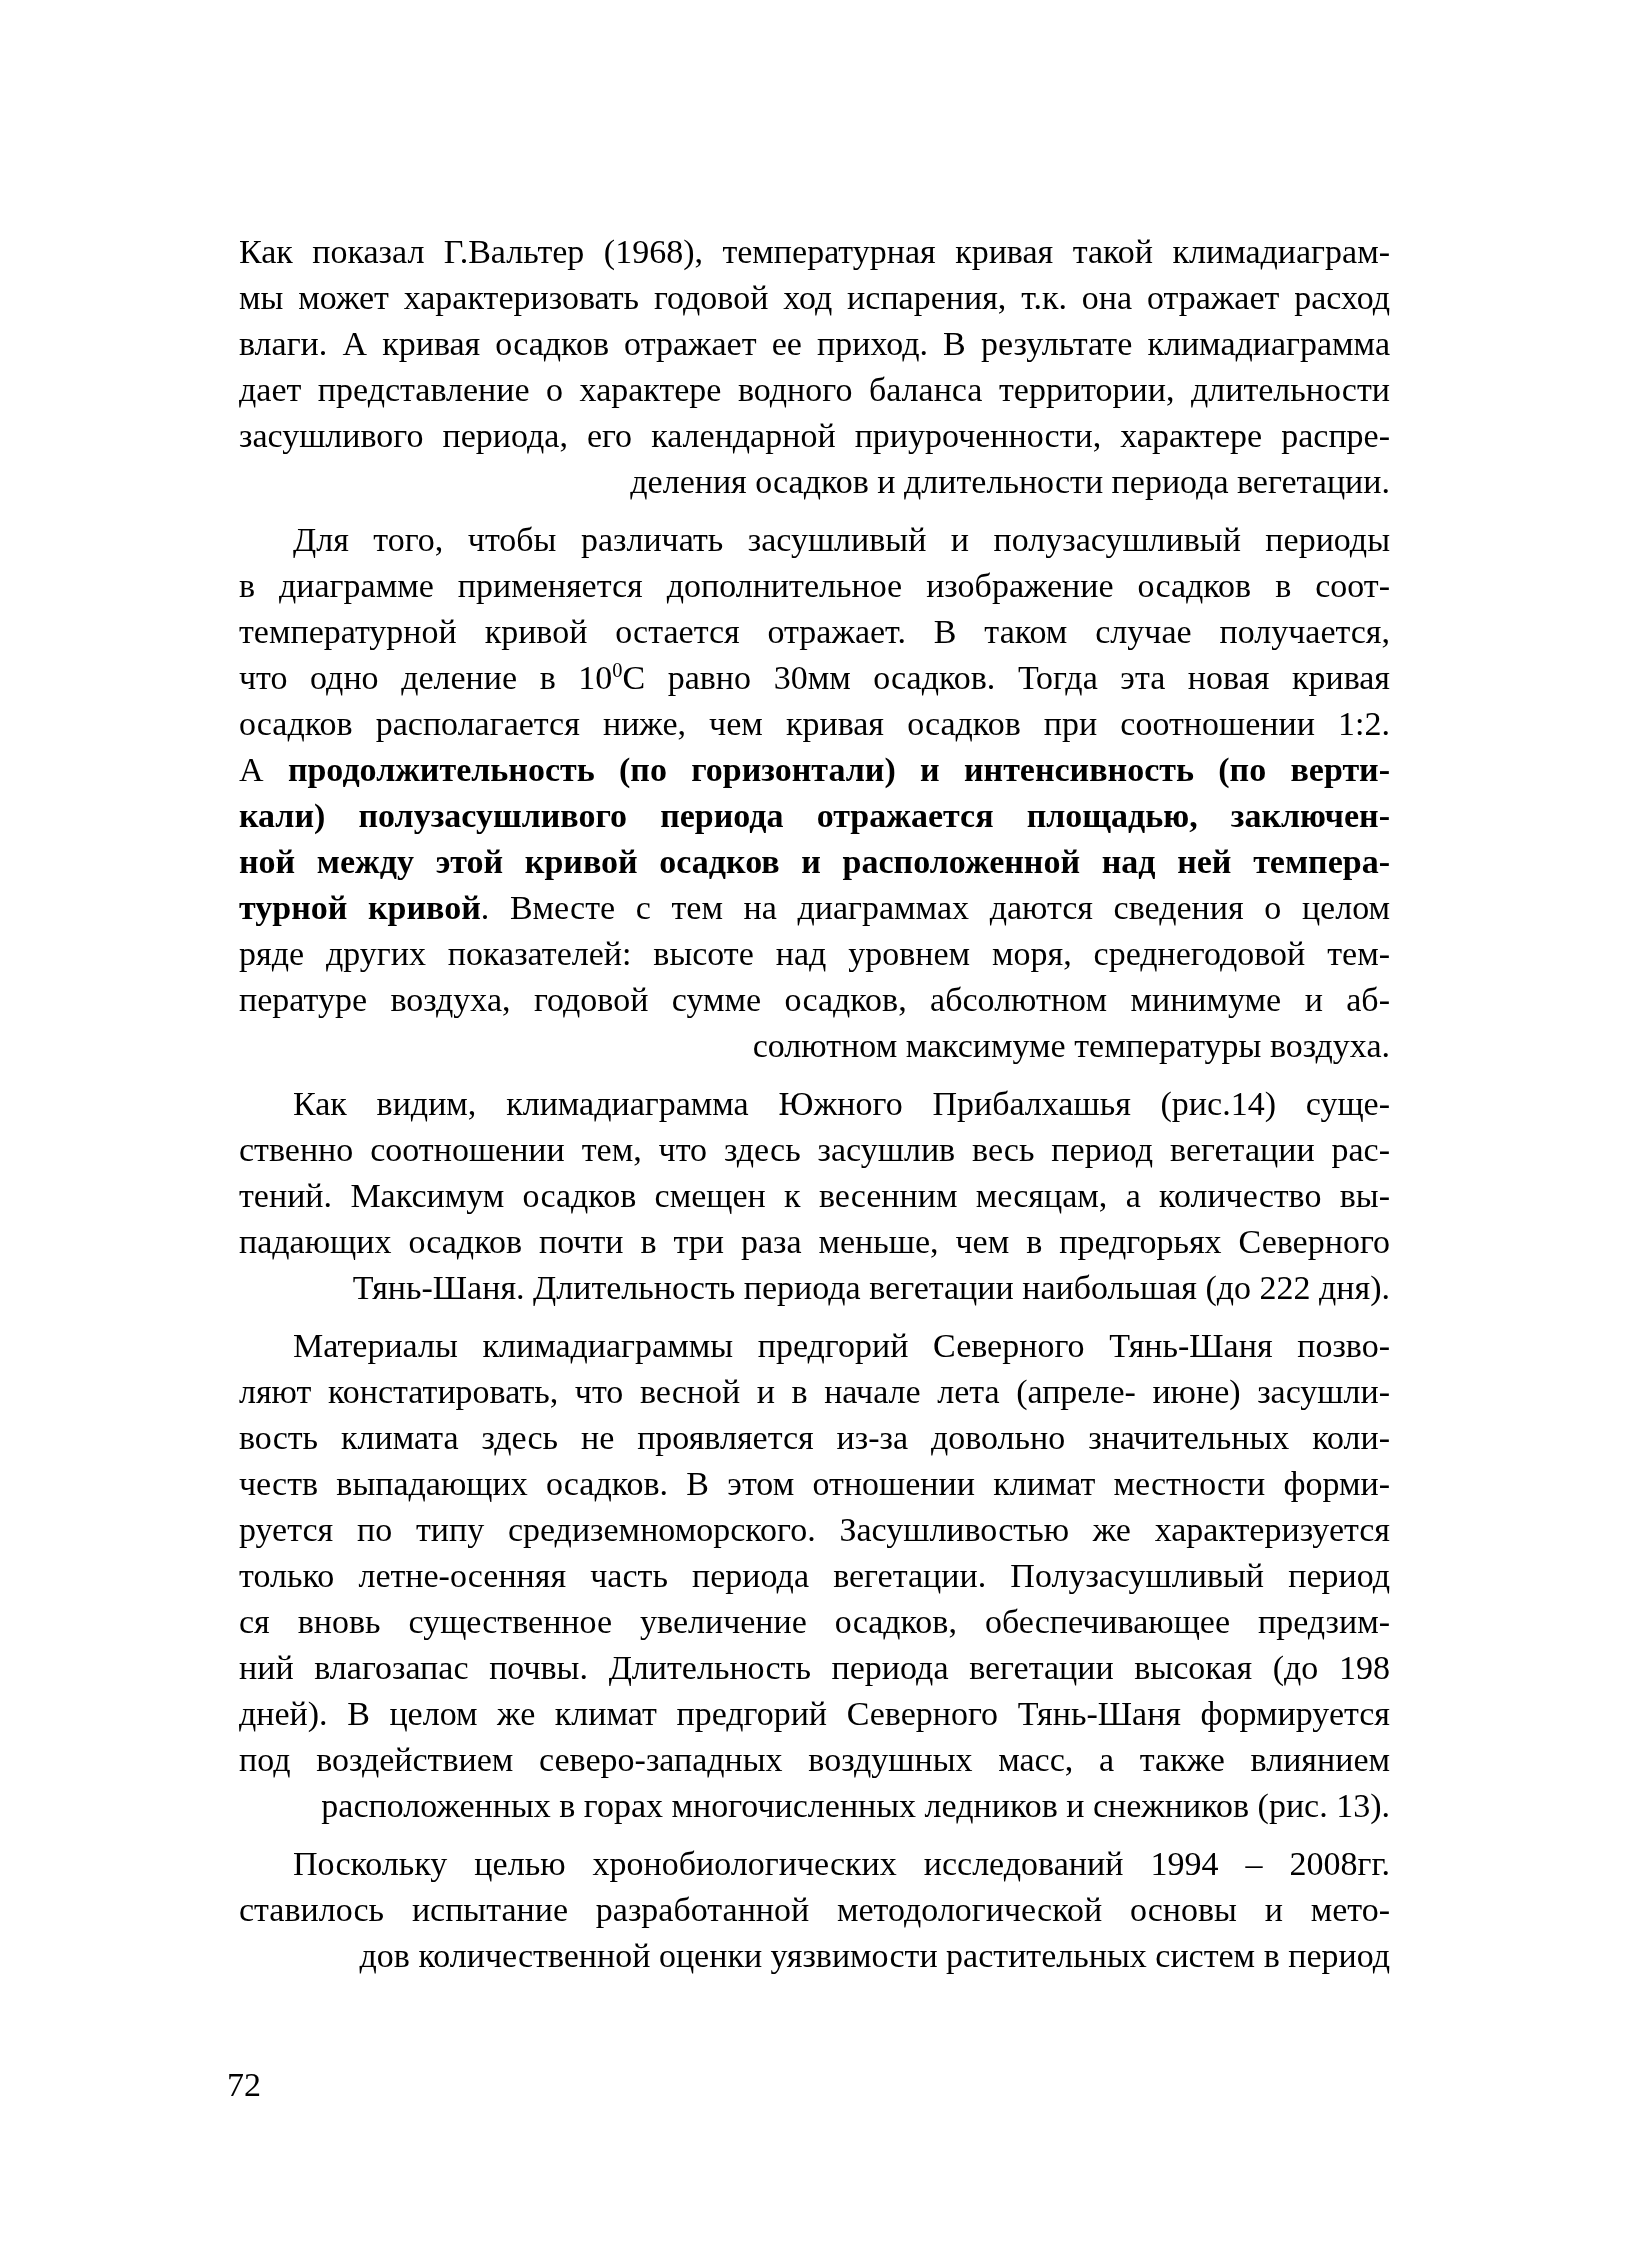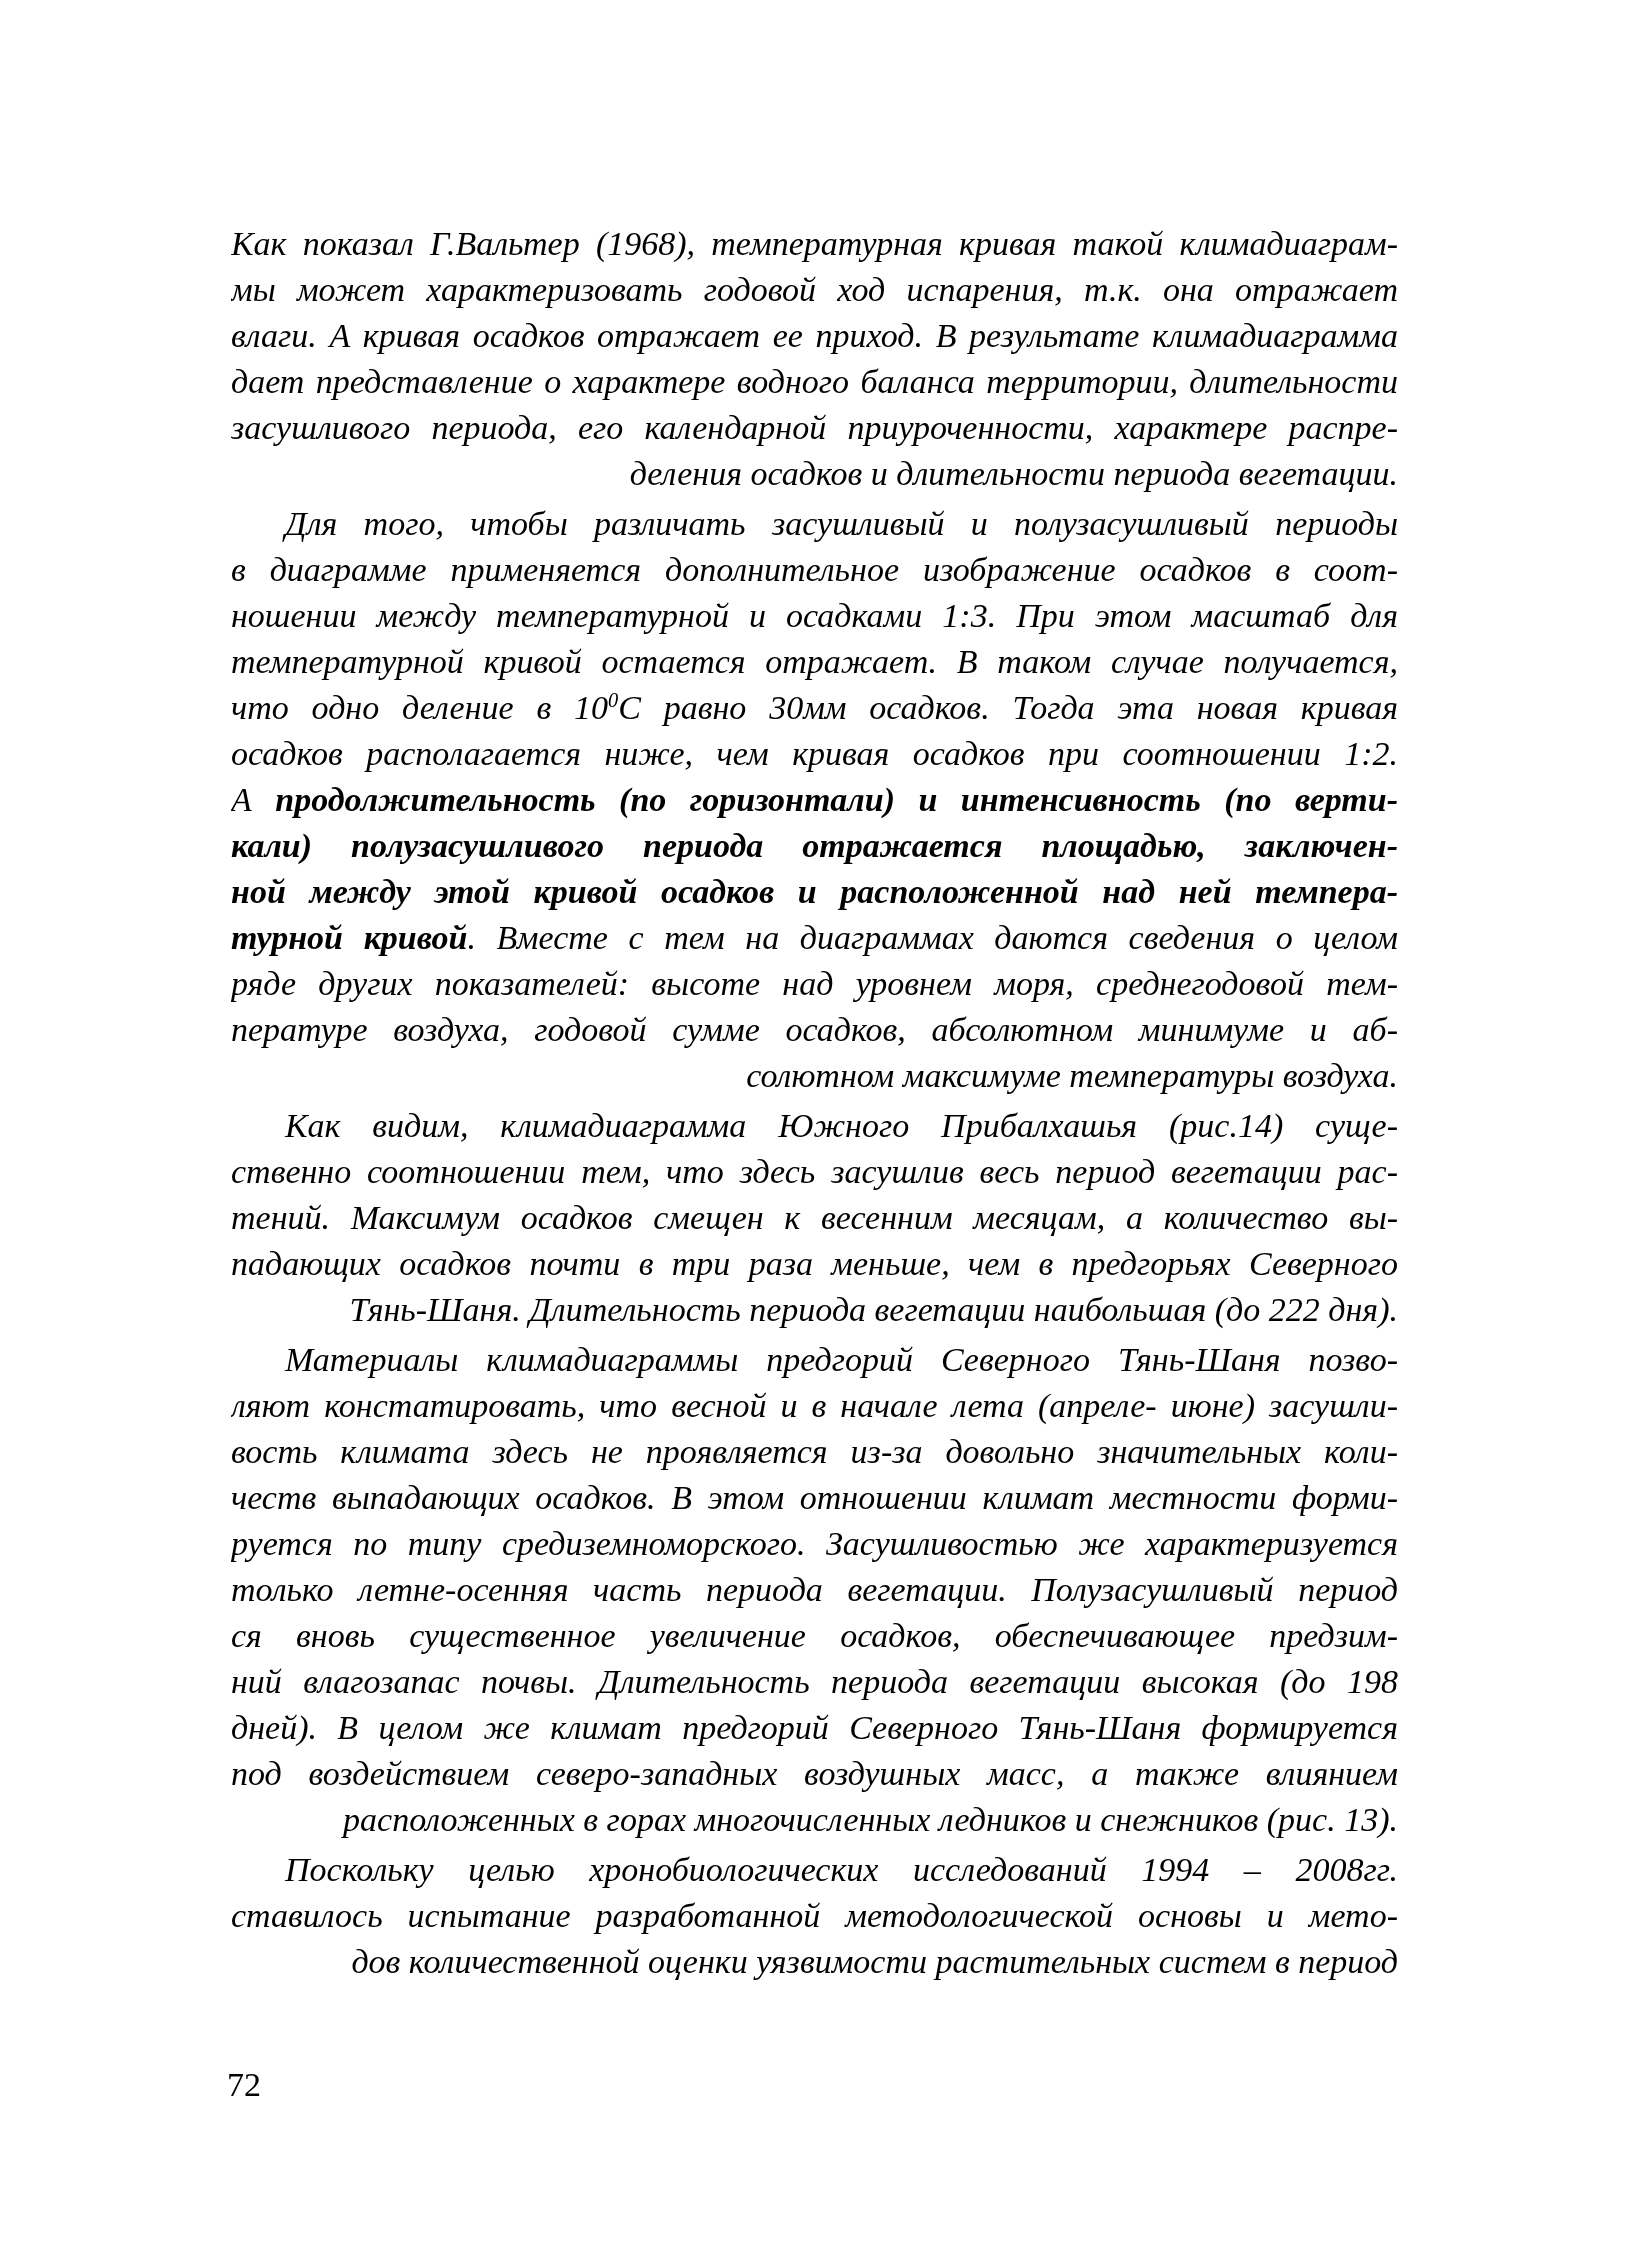--- a/index.html
+++ b/index.html
@@ -12,21 +12,21 @@
     color: #000000;
     overflow: hidden;
   }
   .text-block {
     position: absolute;
     left: 227px;
     top: 217px;
     width: 1175px;
     font-size: 34px;
   }
-  .para { margin: 4px; padding: 0; font-style: italic; }
+  .para { margin: 12px; padding: 0; }
   
   .ln {
     height: 46px;
     line-height: 46px;
     text-align: justify;
     overflow: hidden;
     white-space: normal;
   }
   .ln::after { content: ""; display: inline-block; width: 100%; height: 0; }
   .ln.pl { text-align: right; }          
@@ -53,21 +53,20 @@
       <div class="ln">мы может характеризовать годовой ход испарения, т.к. она отражает расход</div>
       <div class="ln">влаги. А кривая осадков отражает ее приход. В результате климадиаграмма</div>
       <div class="ln">дает представление о характере водного баланса территории, длительности</div>
       <div class="ln">засушливого периода, его календарной приуроченности, характере распре-</div>
       <div class="ln pl">деления осадков и длительности периода вегетации.</div>
     </div>
 
     <div class="para">
       <div class="ln ind">Для того, чтобы различать засушливый и полузасушливый периоды</div>
       <div class="ln">в диаграмме применяется дополнительное изображение осадков в соот-</div>
-      <div class="ln">ношении между температурной и осадками 1:3. При этом масштаб для</div>
       <div class="ln">температурной кривой остается отражает. В таком случае получается,</div>
       <div class="ln"><span>что одно деление в 10</span><span class="sup">0</span><span>С равно 30мм осадков. Тогда эта новая кривая</span></div>
       <div class="ln">осадков располагается ниже, чем кривая осадков при соотношении 1:2.</div>
       <div class="ln"><span>А </span><span class="b">продолжительность (по горизонтали) и интенсивность (по верти-</span></div>
       <div class="ln b">кали) полузасушливого периода отражается площадью, заключен-</div>
       <div class="ln b">ной между этой кривой осадков и расположенной над ней темпера-</div>
       <div class="ln"><span class="b">турной кривой</span><span>. Вместе с тем на диаграммах даются сведения о целом</span></div>
       <div class="ln">ряде других показателей: высоте над уровнем моря, среднегодовой тем-</div>
       <div class="ln">пературе воздуха, годовой сумме осадков, абсолютном минимуме и аб-</div>
       <div class="ln pl">солютном максимуме температуры воздуха.</div>

